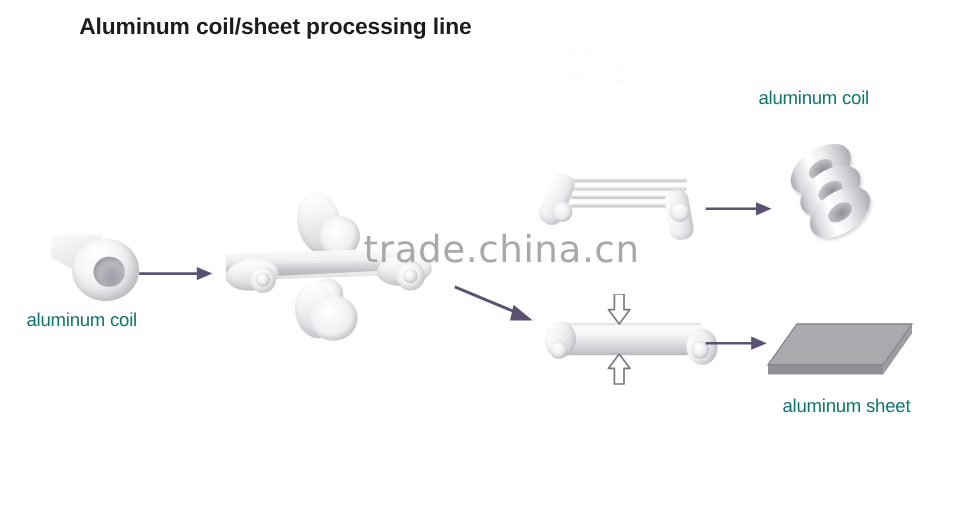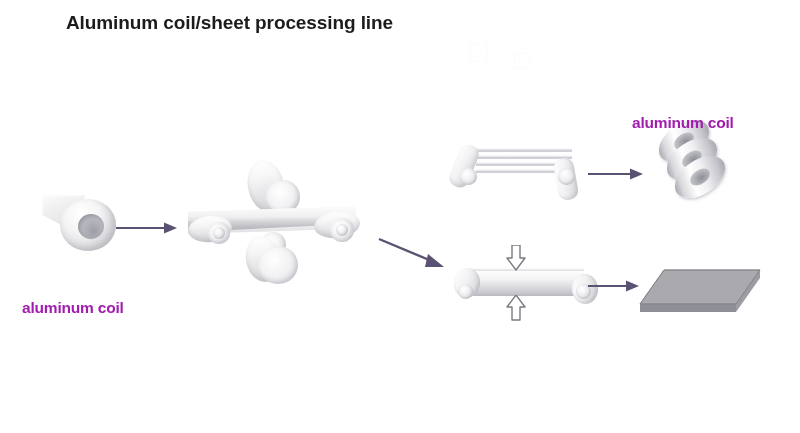--- a/index.html
+++ b/index.html
@@ -26,25 +26,24 @@
     font-weight: bold;
     color: #1c1c1c;
     letter-spacing: -0.1px;
     white-space: nowrap;
   }
 
   
   .label {
     position: absolute;
     font-size: 15.5px;
-    font-weight: bold;
-    color: #a21caf;
+    font-weight: normal;
+    color: #0f766e;
     white-space: nowrap;
     letter-spacing: -0.2px;
-    margin-top: 40px;
   }
 
   
   .wm-trade {
     position: absolute;
     left: 303px;
     top: 190px;
     font-size: 31px;
     color: #9b9b9b;
     letter-spacing: 0.5px;
@@ -338,15 +337,17 @@
   </div>
 
   <div class="alsheet">
     <svg width="130" height="56" viewBox="0 0 130 56">
       <polygon points="28,2 124,2 100,36 4,36" fill="#a9a9ae" stroke="#8d8d94" stroke-width="1"></polygon>
       <polygon points="4,36 100,36 100,44 4,44" fill="#8f8f97"></polygon>
       <polygon points="100,36 124,2 124,10 100,44" fill="#9c9ca3"></polygon>
       <polygon points="28,2 124,2 100,36 4,36" fill="none" stroke="#7f7f87" stroke-width="0.8"></polygon>
     </svg>
   </div>
-
+  <div class="label" style="left:652px; top:330px;">aluminum sheet</div>
+
+  <div class="wm-trade">trade.china.cn</div>
 
 </div>
 
 </body></html>

